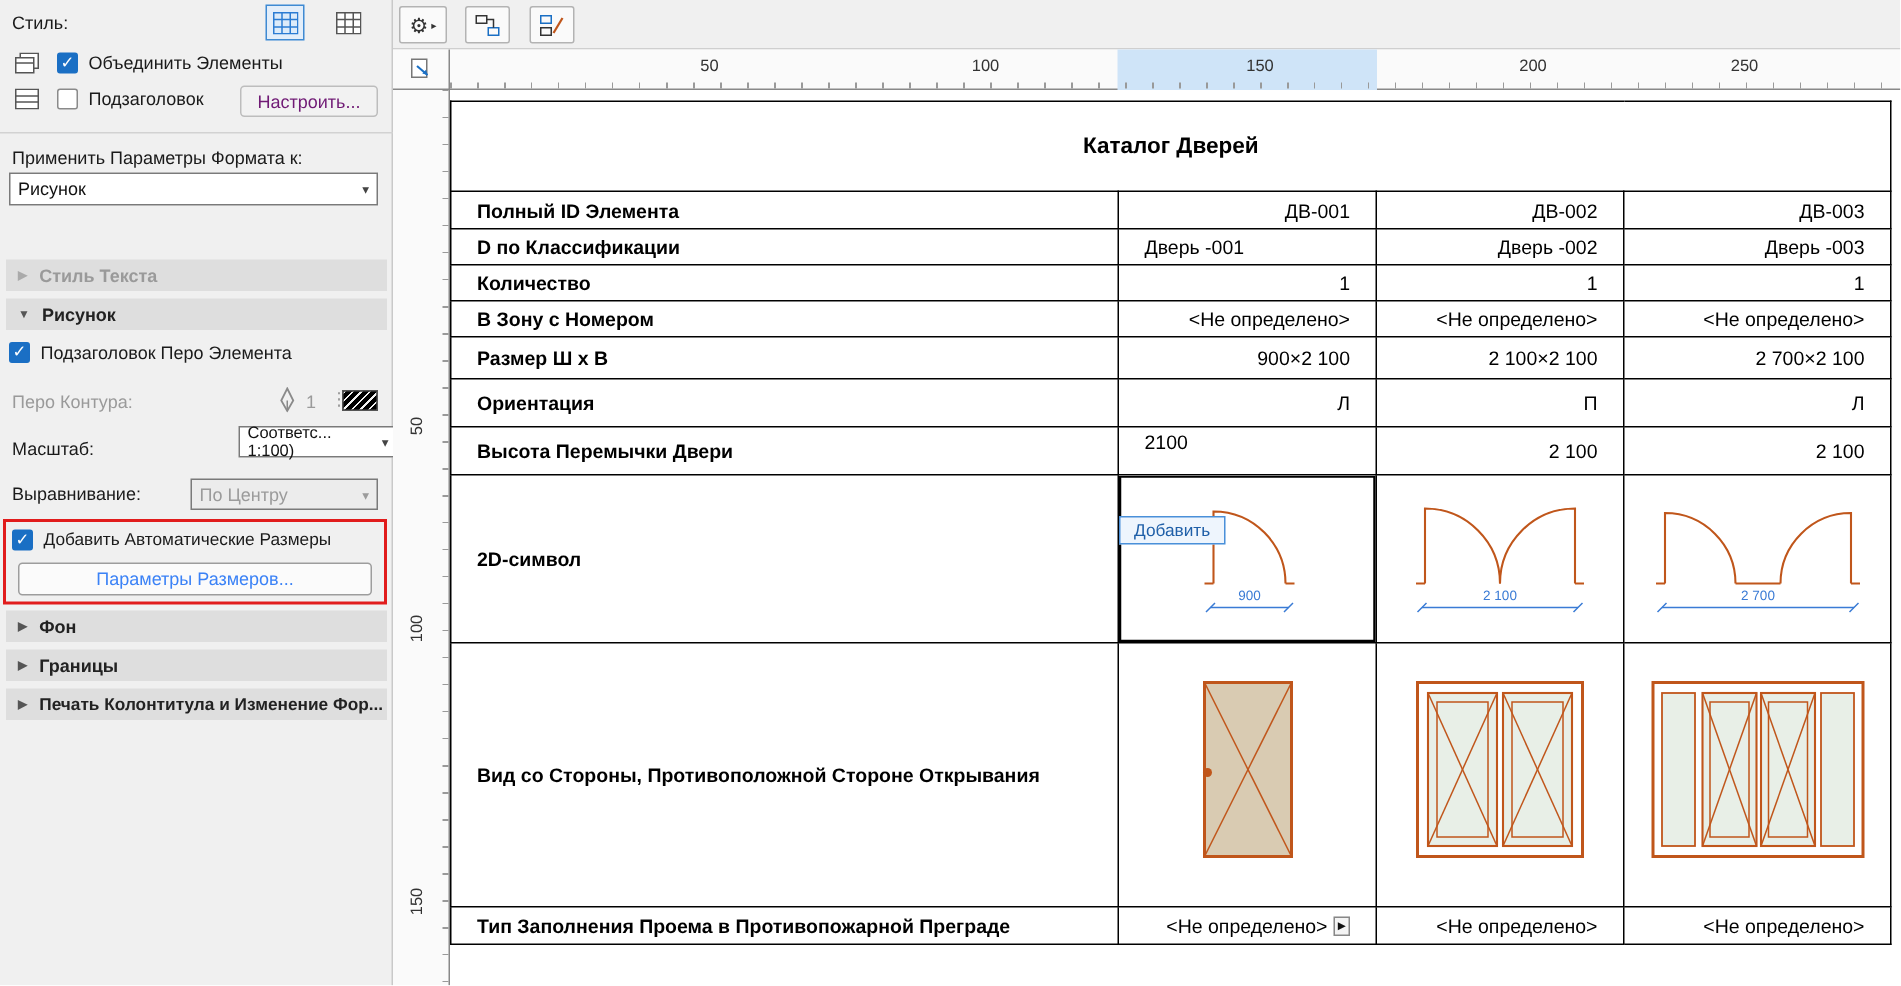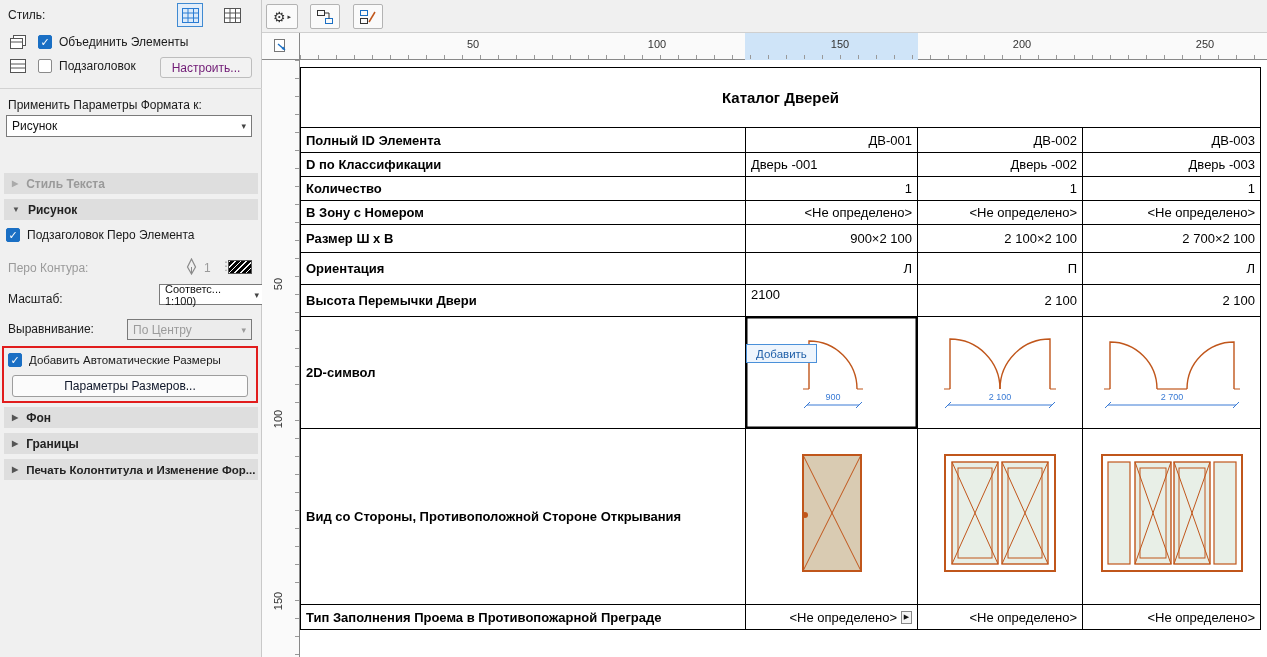--- a/index.html
+++ b/index.html
@@ -7,21 +7,21 @@
   #page { position:relative; width:1267px; height:657px; overflow:hidden; background:#fff; }
 
   
   #sidebar { position:absolute; left:0; top:0; width:262px; height:657px; background:#f0f0f0; border-right:1px solid #c9c9c9; font-size:12px; color:#1a1a1a; }
   .sb-abs { position:absolute; }
   .iconbtn { position:absolute; width:26px; height:24px; display:flex; align-items:center; justify-content:center; background:transparent; }
   .iconbtn.sel { border:1px solid #3f8ad2; background:#e3eefa; }
   .cbx { display:inline-block; width:14px; height:14px; background:#1a6fc4; border:1px solid #1a6fc4; color:#fff; font-size:11px; line-height:13px; text-align:center; border-radius:2px; }
   .cbx.off { background:#fff; border:1px solid #8a8a8a; }
   .sb-row { position:absolute; display:flex; align-items:center; gap:7px; }
-  .btn { background:#fbfbfb; border:1px solid #9d9d9d; border-radius:3px; font-size:12px; text-align:center; color:#0f172a; display:flex; align-items:center; justify-content:center; }
+  .btn { background:#fbfbfb; border:1px solid #9d9d9d; border-radius:3px; font-size:12px; text-align:center; color:#3b82f6; display:flex; align-items:center; justify-content:center; }
   .btn.dis { color:#701a75; background:#f2f2f2; border-color:#bdbdbd; }
   .dd { position:absolute; background:#fff; border:1px solid #7a7a7a; display:flex; align-items:center; justify-content:space-between; padding:0 5px; font-size:12px; color:#111; }
   .dd .chev { color:#444; font-size:9px; }
   .dd.dis { background:#ececec; color:#9b9b9b; }
   .dd.dis .chev { color:#9b9b9b; }
   .sect { position:absolute; left:4px; width:254px; height:21px; background:#dedede; display:flex; align-items:center; gap:8px; padding-left:8px; font-weight:700; font-size:12px; color:#222; }
   .sect .arr { font-size:8px; color:#555; }
   .sect.dis { color:#9a9a9a; }
   .sect.dis .arr { color:#aaa; }
   .divider { position:absolute; left:0; width:262px; height:1px; background:#d2d2d2; }
@@ -43,21 +43,21 @@
     background:repeating-linear-gradient(to right, #999 0 1px, transparent 1px 18px); }
   #vruler { position:absolute; left:262px; top:60px; width:38px; height:597px; background:#fafafa; border-right:1px solid #888; }
   .vnum { position:absolute; left:6px; width:20px; text-align:center; transform:rotate(-90deg); font-size:11px; color:#333; }
   .vticks { position:absolute; top:0; bottom:0; right:0; width:4px;
     background:repeating-linear-gradient(to bottom, #999 0 1px, transparent 1px 18px); }
   #canvas { position:absolute; left:300px; top:60px; width:967px; height:597px; background:#fff; }
 
   
   #sched { position:absolute; left:300px; top:67px; width:960px; }
   #sched table { border-collapse:collapse; table-layout:fixed; width:960px; }
-  #sched td { border:1px solid #000; font-size:13px; padding:0 5px; overflow:hidden; color:#000; }
+  #sched td { border:1px solid #000; font-size:13px; padding:0 17px; overflow:hidden; color:#000; }
   #sched td.lbl { font-weight:700; text-align:left; }
   #sched td.val { text-align:right; }
   #sched td.lft { text-align:left; }
   #sched td.edit { text-align:left; vertical-align:top; padding-top:2px; }
   #sched td.ttl { font-weight:700; font-size:15px; text-align:center; }
   #sched td.sym { text-align:center; vertical-align:middle; padding:0; }
   #sched td.sel2d { box-shadow: inset 0 0 0 1.5px #000; }
   .flagbox { display:inline-flex; align-items:center; justify-content:center; width:11px; height:13px; border:1px solid #888; background:#f4f4f4; font-size:7px; color:#111; margin-left:4px; }
   .lastcell { display:flex; justify-content:flex-end; align-items:center; }
 
@@ -210,21 +210,21 @@
       <path d="M13,13 L9.5,12 L12,9.5 Z" fill="#1a6fc4"></path>
     </svg>
   </div>
 
   <div id="hruler">
     <div class="hl"></div>
     <span class="hnum" style="left:173px;">50</span>
     <span class="hnum" style="left:357px;">100</span>
     <span class="hnum" style="left:540px;">150</span>
     <span class="hnum" style="left:722px;">200</span>
-    <span class="hnum" style="left:905px;">250</span>
+    <span class="hnum" style="left:863px;">250</span>
     <div class="hticks"></div>
   </div>
 
   <div id="vruler">
     <span class="vnum" style="top:218px;">50</span>
     <span class="vnum" style="top:353px;">100</span>
     <span class="vnum" style="top:535px;">150</span>
     <div class="vticks"></div>
   </div>
 

